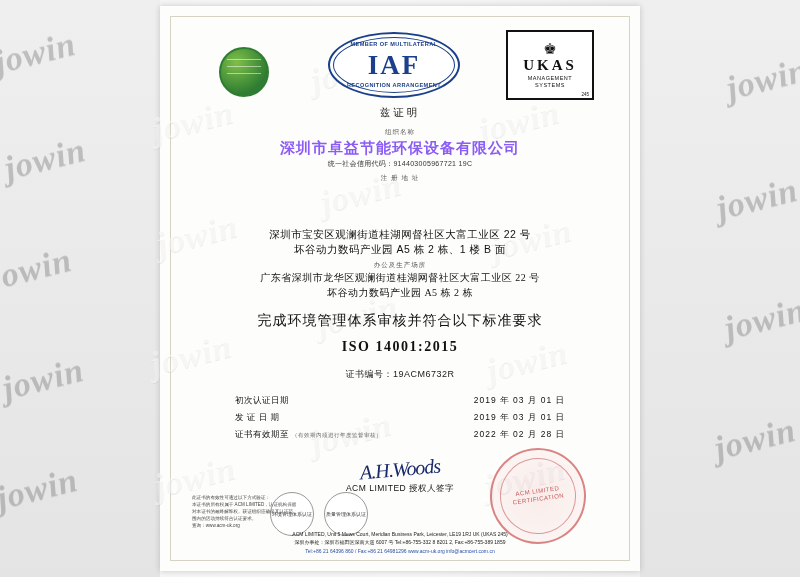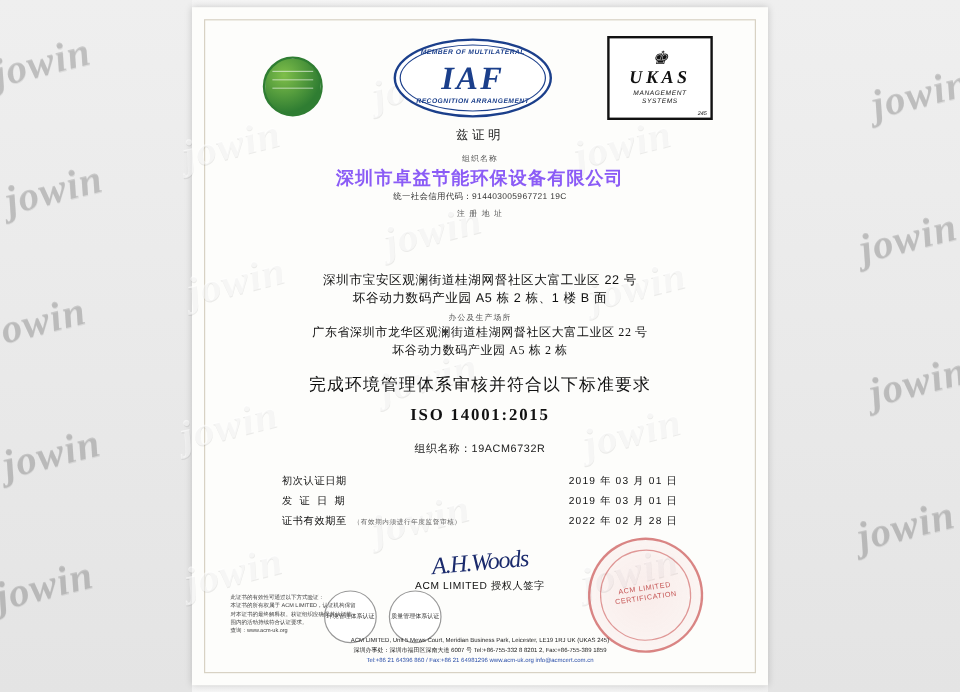--- a/index.html
+++ b/index.html
@@ -53,21 +53,20 @@
     user-select:none;
   }
   .wm.dark{color:rgba(120,120,120,.30);}
   .wm.light{color:rgba(255,255,255,.55);}
 
   
   .logos{
     position:absolute;left:0;right:0;top:24px;
     display:flex;align-items:center;justify-content:center;
     gap:46px;
-    font-style:italic;
   }
   .acm{
     width:76px;height:62px;display:flex;flex-direction:column;align-items:center;justify-content:center;
   }
   .acm .globe{
     width:46px;height:46px;border-radius:50%;
     background:radial-gradient(circle at 34% 30%,#7fbf4a,#2f7d32 70%);
     position:relative;
     border:2px solid #2f7d32;
   }
@@ -135,21 +134,21 @@
   .scope{font-size:11.5px;font-weight:bold;line-height:1.5;letter-spacing:.5px;}
   .certno{font-size:9px;margin-top:13px;letter-spacing:.5px;}
 
   
   .dates{
     margin-top:14px;
     display:flex;flex-direction:column;gap:5px;align-items:center;
     font-size:8.5px;color:#111;
   }
   .drow{display:flex;width:330px;justify-content:space-between;}
-  .dlabel{letter-spacing:.5px;text-align:center;font-family:Liberation Mono, monospace;}
+  .dlabel{letter-spacing:.5px;text-align:center;}
   .dlabel .sm{font-size:5.5px;color:#666;}
   .dval{letter-spacing:1px;}
 
   
   .sigwrap{position:absolute;left:0;right:0;top:452px;text-align:center;}
   .sigline{
     font-family:"Liberation Serif",serif;font-style:italic;font-size:20px;color:#1a2a6c;
     transform:rotate(-5deg);letter-spacing:-1px;
   }
   .sigtext{font-size:8.5px;color:#111;margin-top:2px;letter-spacing:.5px;}
@@ -263,21 +262,21 @@
       <div class="lbl">办公及生产场所</div>
       <div class="addr2" style="white-space:pre-line;">广东省深圳市龙华区观澜街道桂湖网督社区大富工业区 22 号
 坏谷动力数码产业园 A5 栋 2 栋</div>
 
       <div class="stmt">完成环境管理体系审核并符合以下标准要求</div>
 
       <div class="std">ISO 14001:2015</div>
 
 
       <div class="certno">
-        <span>组织名称：</span><span>19ACM6732R</span>
+        <span>证书编号：</span><span>19ACM6732R</span>
       </div>
 
       <div class="dates">
         <div class="drow">
           <div class="dlabel">初次认证日期</div>
           <div class="dval">2019 年 03 月 01 日</div>
         </div>
         <div class="drow">
           <div class="dlabel">发 证 日 期</div>
           <div class="dval">2019 年 03 月 01 日</div>

